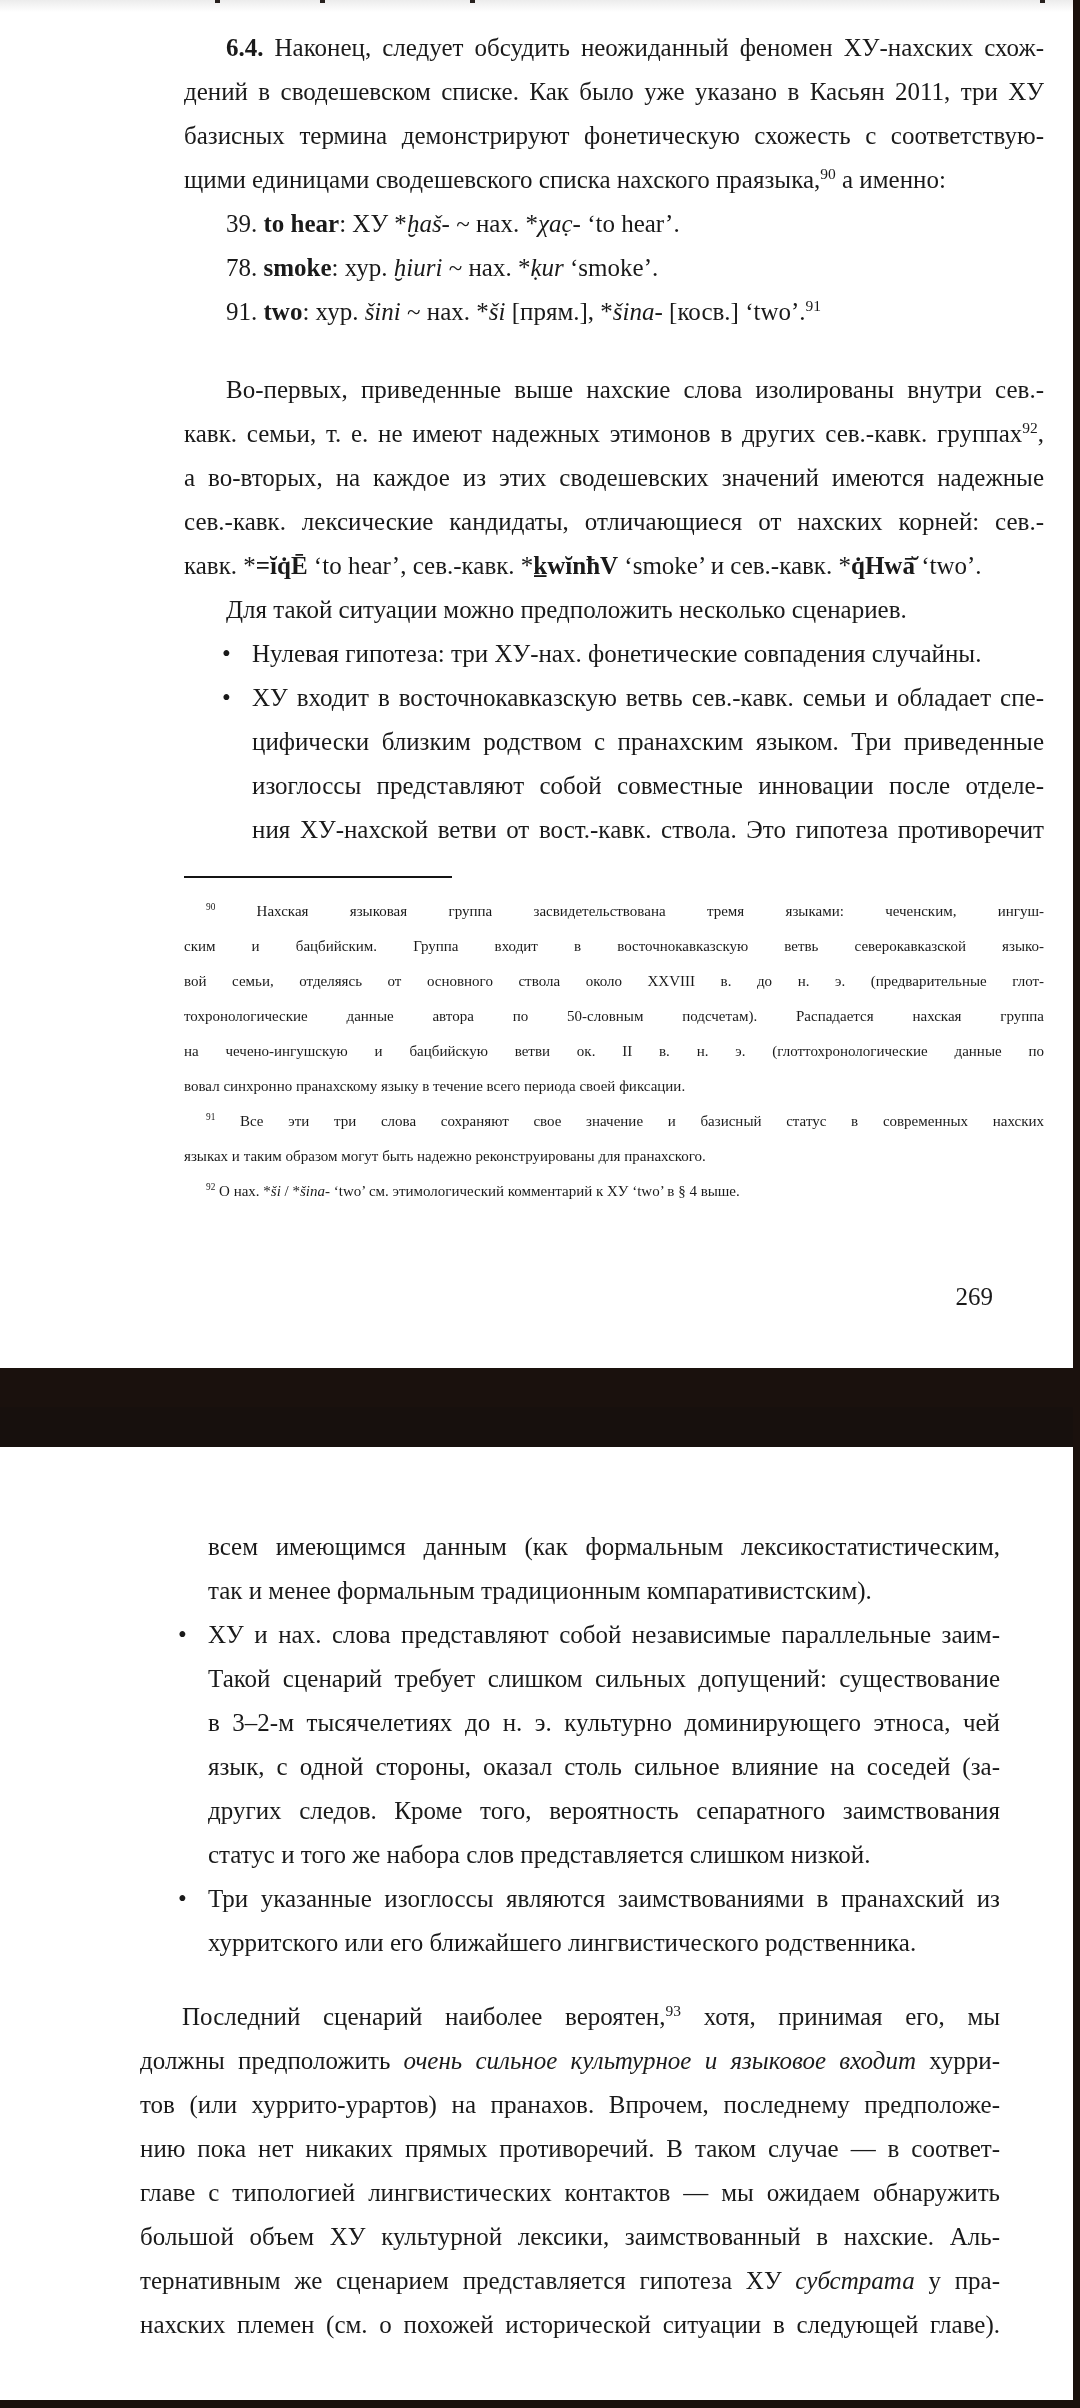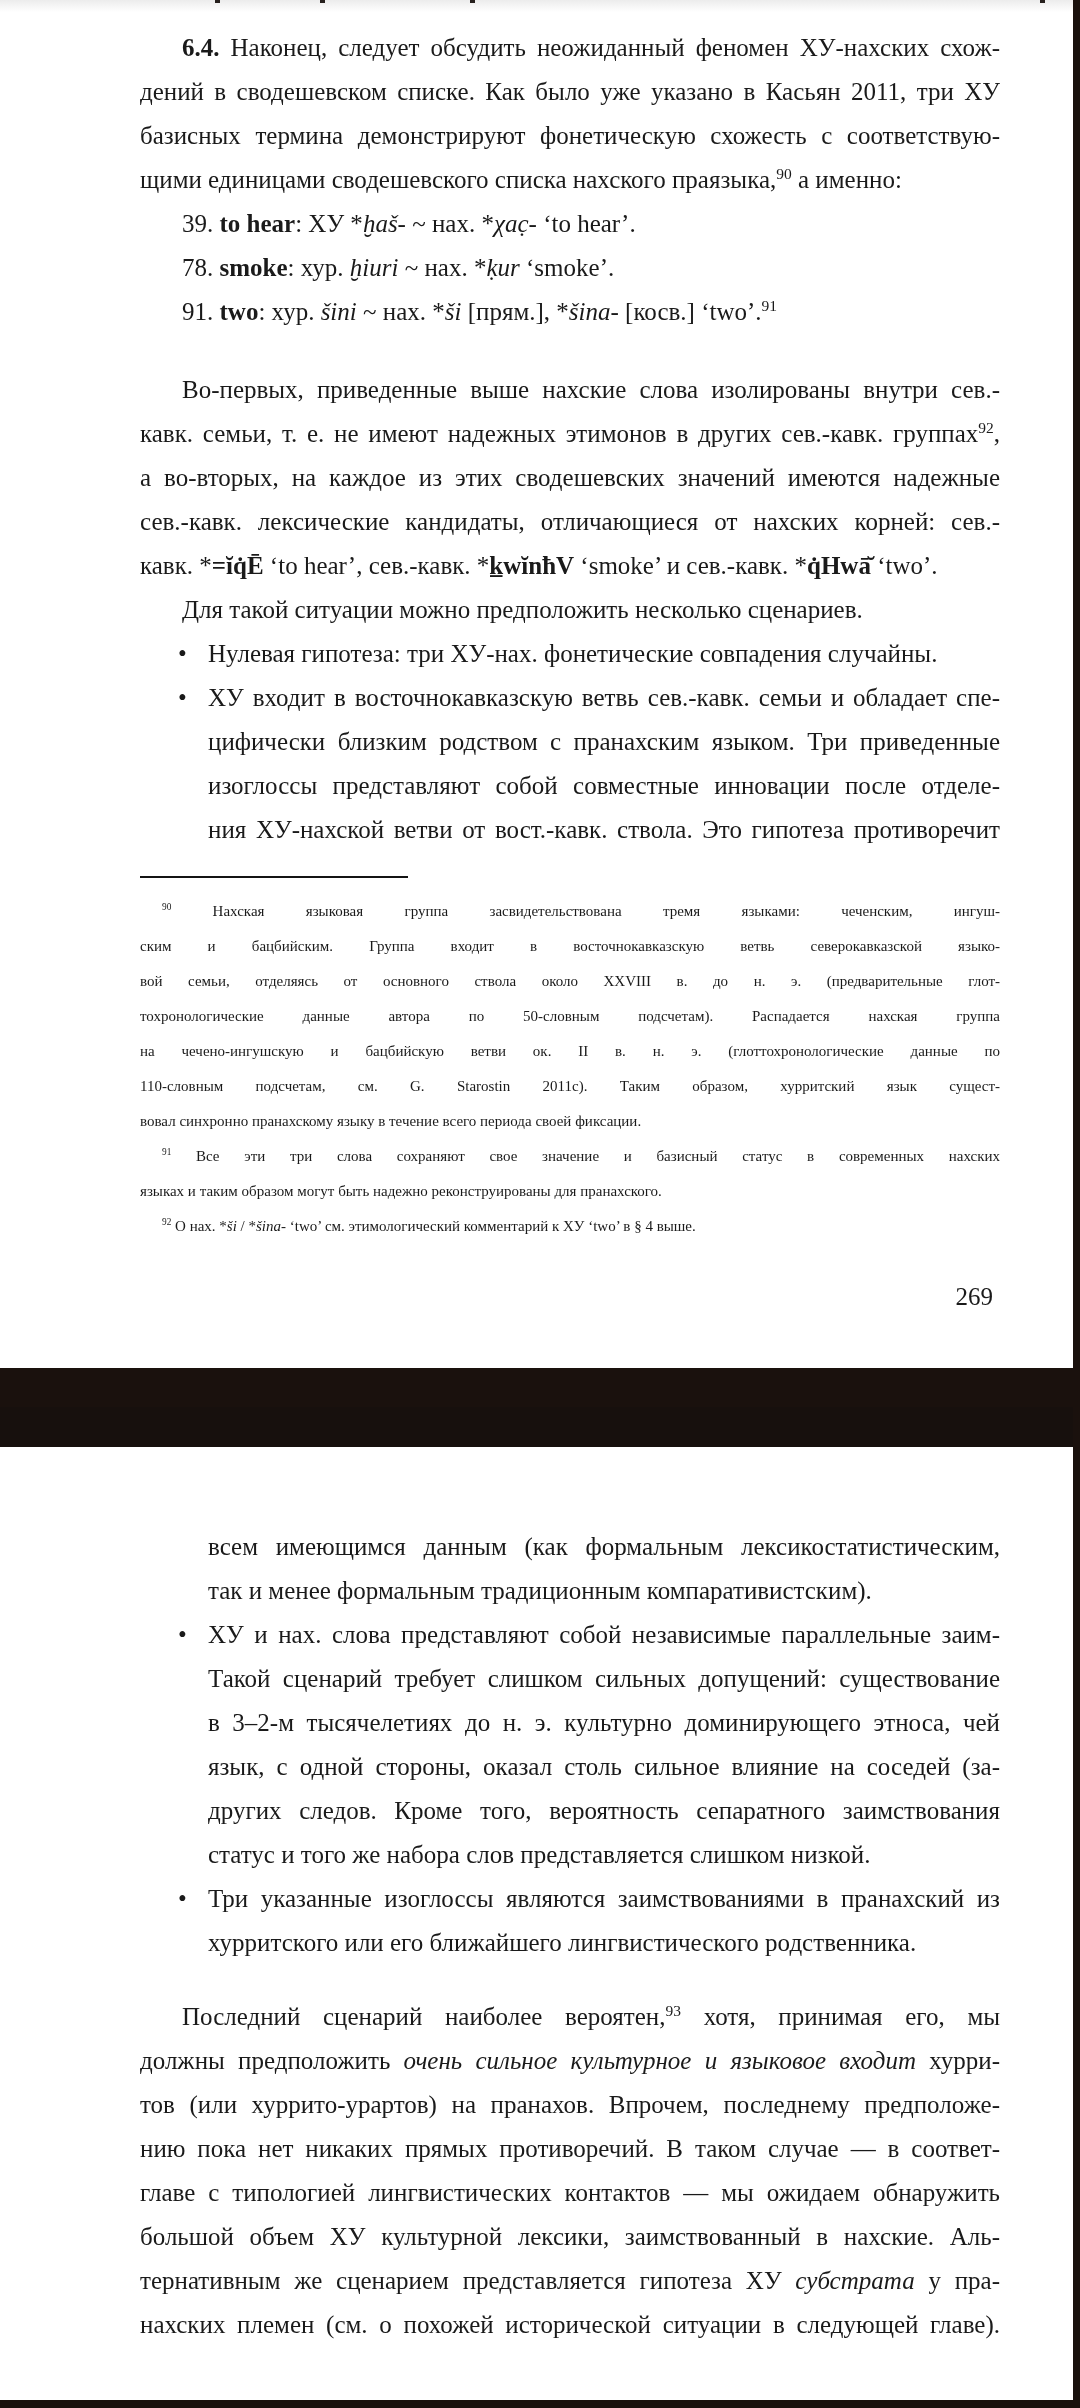--- a/index.html
+++ b/index.html
@@ -2,21 +2,21 @@
 <html><head>
 <meta charset="utf-8">
 <style>
   html,body{margin:0;padding:0;background:#17100d;}
   .screen{position:relative;width:1080px;height:2408px;background:#17100d;overflow:hidden;
           font-family:"Liberation Serif","DejaVu Serif",serif;color:#1a1a1a;}
   .page{position:absolute;left:0;width:1073px;background:#ffffff;overflow:hidden;}
   .page1{top:0;height:1368px;}
   .page2{top:1407px;height:1174px;margin-top:40px;}
   .content{position:absolute;left:140px;width:860px;}
-  .p1c{top:26px;}
+  .p1c{top:26px;margin-left:44px;}
   .p2c{top:78px;}
   .line{font-size:25px;line-height:44px;text-align:justify;text-align-last:justify;}
   .line.left{text-align-last:left;}
   .line.indent{text-indent:42px;}
   .block.numitem .line{padding-left:42px;}
   .block.bullet,.block.bulletcont{position:relative;padding-left:68px;}
   .block .marker{position:absolute;left:38px;top:0;font-size:25px;line-height:44px;}
   .block.fn .line{font-size:15px;line-height:35px;}
   .block.fn .line.indent{text-indent:22px;}
   .gap1{height:34px;}
@@ -81,21 +81,20 @@
           <div class="line">изоглоссы представляют собой совместные инновации после отделе-</div>
           <div class="line">ния ХУ-нахской ветви от вост.-кавк. ствола. Это гипотеза противоречит</div>
         </div>
         <div class="fnrule"></div>
         <div class="block fn">
           <div class="line indent"><sup>90</sup> Нахская языковая группа засвидетельствована тремя языками: чеченским, ингуш-</div>
           <div class="line">ским и бацбийским. Группа входит в восточнокавказскую ветвь северокавказской языко-</div>
           <div class="line">вой семьи, отделяясь от основного ствола около XXVIII в. до н. э. (предварительные глот-</div>
           <div class="line">тохронологические данные автора по 50-словным подсчетам). Распадается нахская группа</div>
           <div class="line">на чечено-ингушскую и бацбийскую ветви ок. II в. н. э. (глоттохронологические данные по</div>
-          <div class="line">110-словным подсчетам, см. G. Starostin 2011c). Таким образом, хурритский язык сущест-</div>
           <div class="line left">вовал синхронно пранахскому языку в течение всего периода своей фиксации.</div>
         </div>
         <div class="block fn">
           <div class="line indent"><sup>91</sup> Все эти три слова сохраняют свое значение и базисный статус в современных нахских</div>
           <div class="line left">языках и таким образом могут быть надежно реконструированы для пранахского.</div>
         </div>
         <div class="block fn">
           <div class="line left indent"><sup>92</sup> О нах. *<i>ši</i> / *<i>šina-</i> ‘two’ см. этимологический комментарий к ХУ ‘two’ в § 4 выше.</div>
         </div>
       </div>

